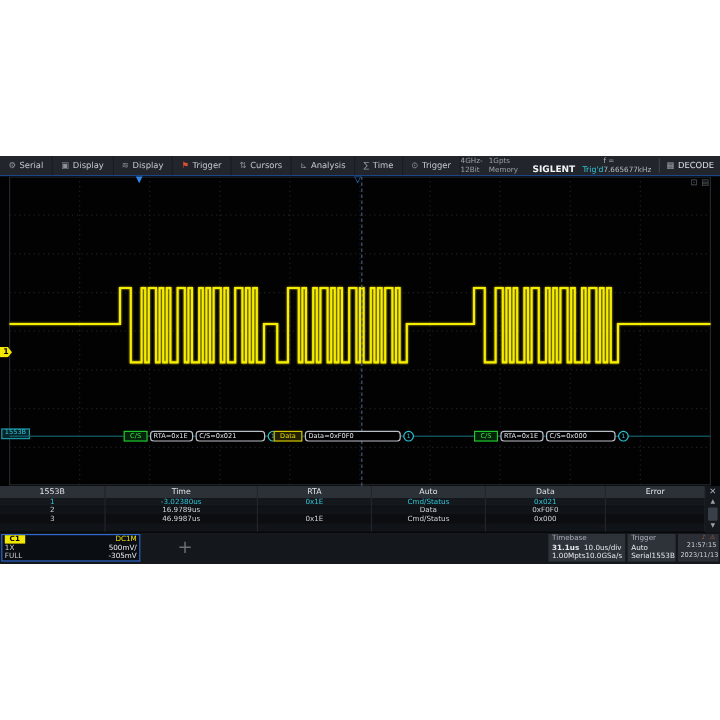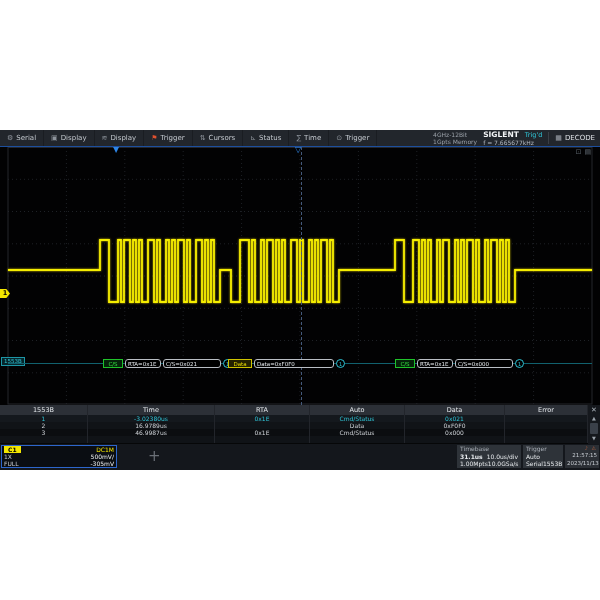--- a/index.html
+++ b/index.html
@@ -6,21 +6,21 @@
             font-family:"DejaVu Sans", sans-serif;}
   .scope{position:absolute;left:0;top:130px;width:600px;height:340px;background:#000;}
 
   
   .menubar{position:absolute;top:0;left:0;width:600px;height:17px;background:#22262c;
            display:flex;align-items:center;border-bottom:1px solid #1d4f9e;box-sizing:border-box;}
   .menu-item{display:flex;align-items:center;gap:3px;padding:0 7px;height:100%;
              font-size:7px;color:#c3c8ce;border-right:1px solid #1a1d22;cursor:default;}
   .mi-icon{font-size:7px;color:#8d939b;}
   .menu-right{margin-left:auto;display:flex;align-items:center;gap:6px;padding-right:5px;}
-  .mr-col{display:flex;flex-direction:column;font-size:6px;
+  .mr-col{display:flex;flex-direction:row;align-items:flex-end;font-size:6px;
           line-height:7px;color:#9aa0a8;}
   .brandrow{display:flex;gap:6px;align-items:baseline;}
   .brand{font-size:7.5px;font-weight:bold;color:#f2f4f6;}
   .trigd{font-size:6.5px;color:#2fc4d6;}
   .counter{font-size:6px;color:#b4bac2;}
   .mr-div{width:1px;height:12px;background:#3a3f46;}
   .decode-btn{display:flex;align-items:center;gap:3px;font-size:7px;color:#dfe3e7;}
   .decode-btn .mi-icon{color:#9aa0a8;}
 
   
@@ -103,21 +103,21 @@
         <div class="menu-item">
           <span class="mi-icon" style="color: rgb(224, 81, 47);">⚑</span>
           <span>Trigger</span>
         </div>
         <div class="menu-item">
           <span class="mi-icon">⇅</span>
           <span>Cursors</span>
         </div>
         <div class="menu-item">
           <span class="mi-icon">⊾</span>
-          <span>Status</span>
+          <span>Analysis</span>
         </div>
         <div class="menu-item">
           <span class="mi-icon">∑</span>
           <span>Time</span>
         </div>
         <div class="menu-item">
           <span class="mi-icon">⊙</span>
           <span>Trigger</span>
         </div>
       </div>

